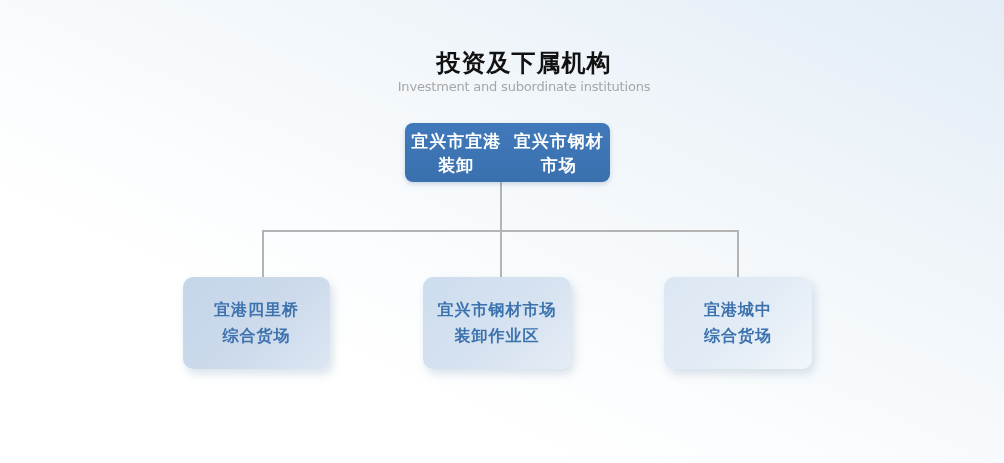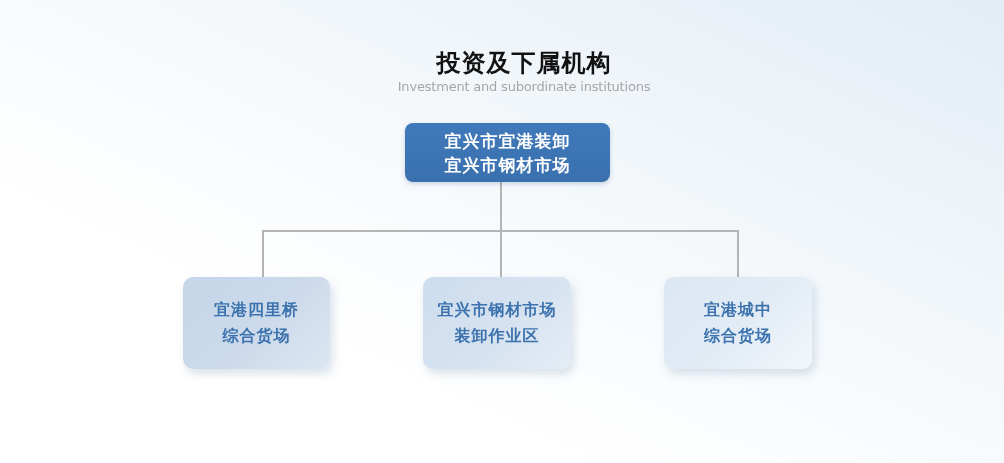--- a/index.html
+++ b/index.html
@@ -40,21 +40,21 @@
   .root-box {
     position: absolute;
     left: 405px;
     top: 123px;
     width: 205px;
     height: 59px;
     border-radius: 8px;
     background: linear-gradient(180deg, #4079ba 0%, #3a70ae 100%);
     box-shadow: 0 2px 5px rgba(60, 100, 150, 0.25);
     display: flex;
-    flex-direction: column;
+    flex-direction: row;
     align-items: center;
     justify-content: center;
     color: #ffffff;
     font-weight: 700;
     font-size: 17px;
     line-height: 24px;
     letter-spacing: 1px;
     text-align: center;
   }
   .connector {

